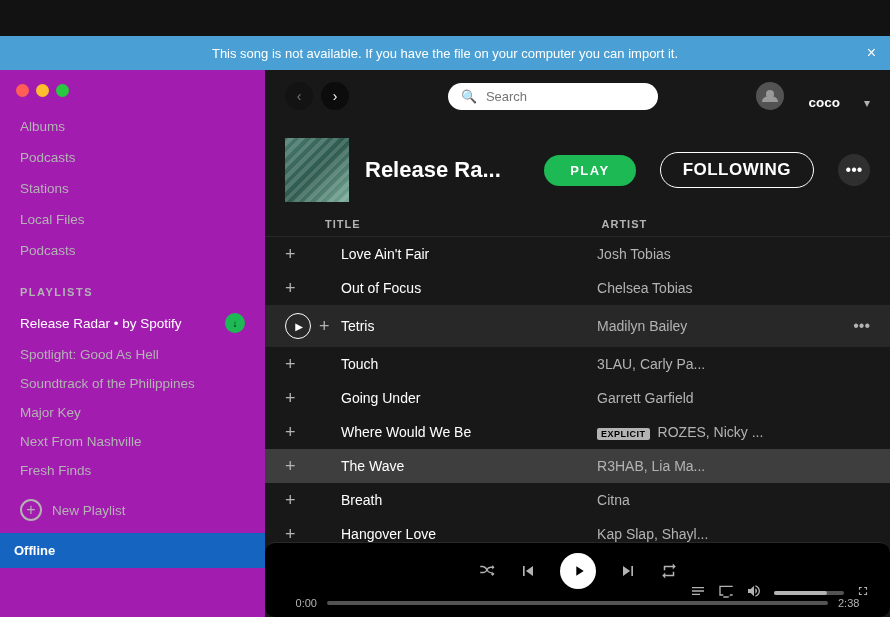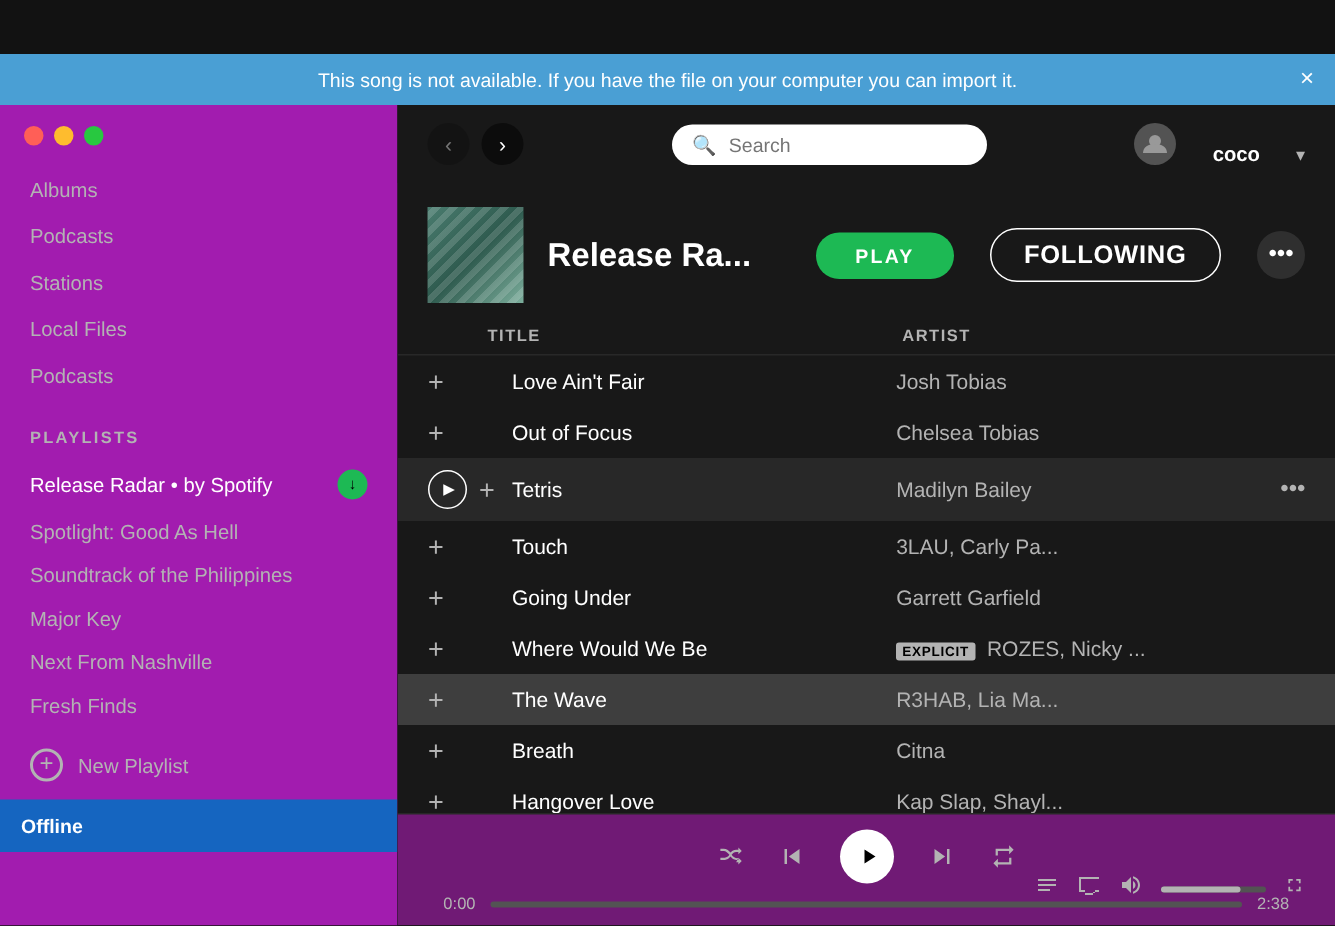--- a/index.html
+++ b/index.html
@@ -372,24 +372,25 @@
     .track-more {
       color: #b3b3b3;
       font-size: 16px;
       cursor: pointer;
       opacity: 0;
     }
     .track-row.active .track-more { opacity: 1; }
 
     
     .player-bar {
-      background: #701a75;
+      background: #000000;
       border-top: 1px solid #282828;
       padding: 10px 20px 8px;
       flex-shrink: 0;
+      border-radius: 10px;
     }
     .player-controls {
       display: flex;
       align-items: center;
       justify-content: center;
       gap: 22px;
       margin-bottom: 8px;
     }
     .player-btn {
       background: none;

